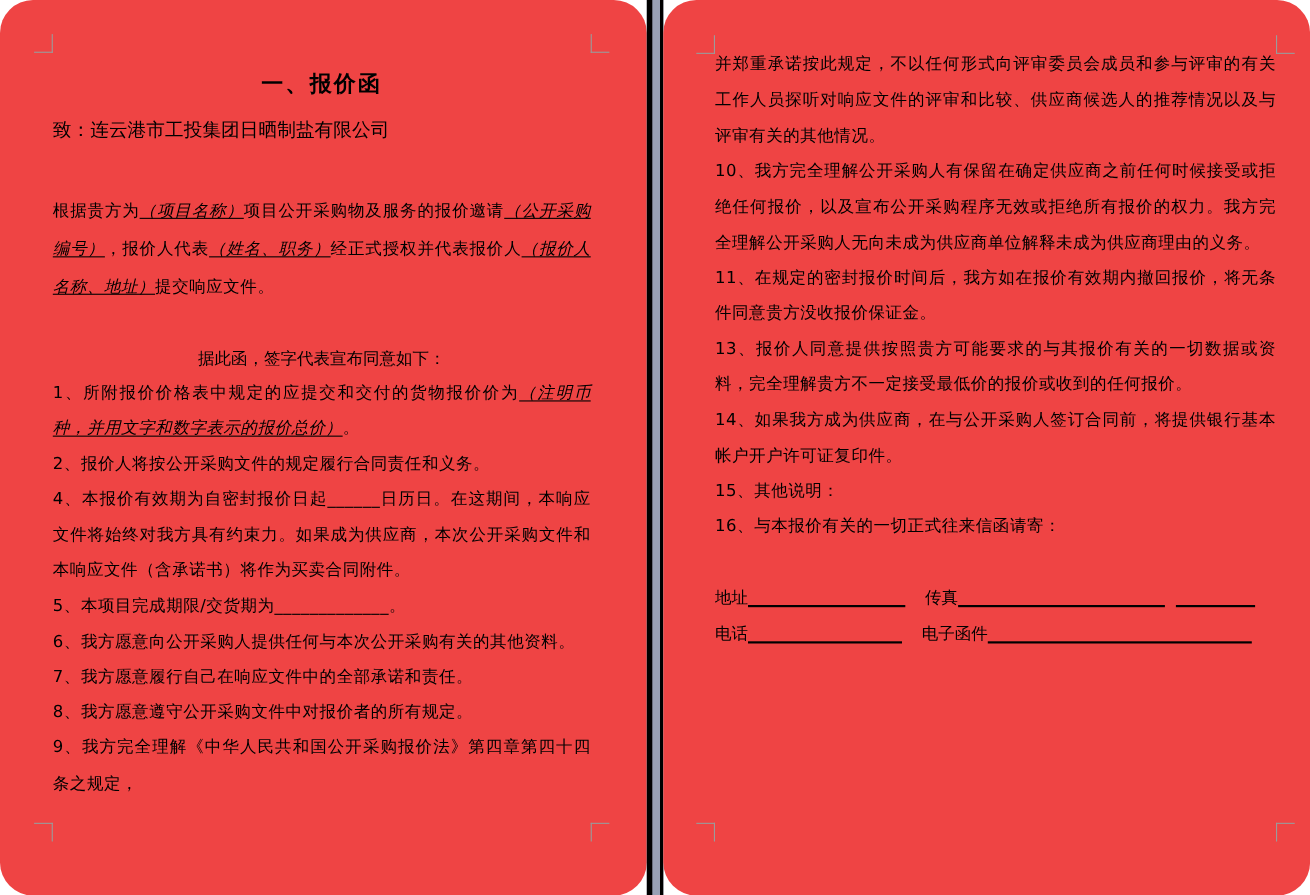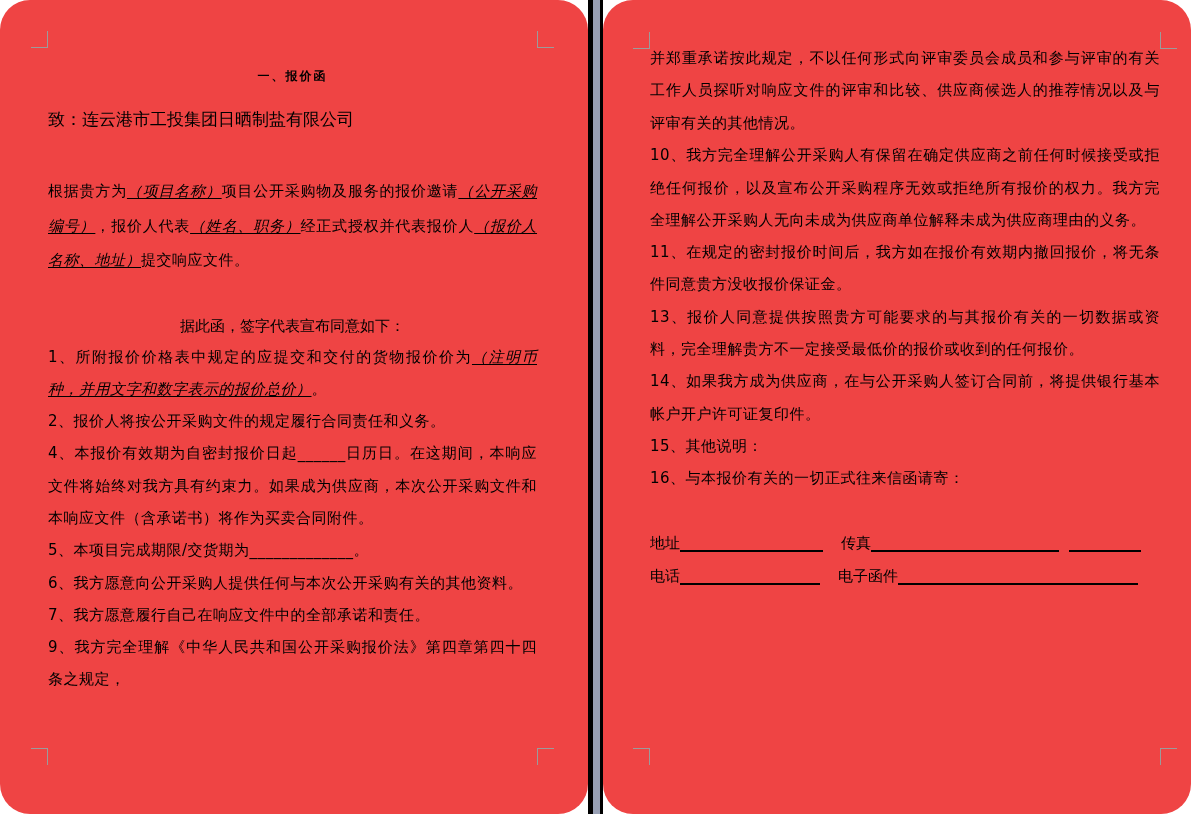--- a/index.html
+++ b/index.html
@@ -28,21 +28,21 @@
   .page-left  .crop.br { left:537px; top:748px; }
   .page-right .crop.tl { left:30px;  top:32px; }
   .page-right .crop.tr { left:557px; top:32px; }
   .page-right .crop.bl { left:30px;  top:748px; }
   .page-right .crop.br { left:557px; top:748px; }
 
   .text-area { position:absolute; top:0; }
   .page-left  .text-area { left:48px; width:489px; }
   .page-right .text-area { left:47px; width:510px; }
 
-  .doc-title { margin-top:64px; font-size:12px; font-weight:bold; text-align:center; line-height:24px; letter-spacing:2px; }
+  .doc-title { margin-top:64px; font-size:20px; font-weight:bold; text-align:center; line-height:24px; letter-spacing:2px; }
   .salutation { margin-top:16px; font-size:17px; line-height:30px; }
   .para { font-size:15px; text-align:justify; letter-spacing:0.5px; }
   .intro { margin-top:40px; line-height:34.5px; }
   .lead  { margin-top:33px; font-size:15px; line-height:30px;text-align:center; }
   .items p, .items-r p { line-height:32.3px; }
   .cont { margin-top:42px; line-height:32.4px; }
   .seg-em { font-style:italic; text-decoration:underline; text-underline-offset:2px; }
 
   .contact { margin-top:26px; }
   .contact-row { display:flex; align-items:flex-end; height:33px; font-size:15px; }
@@ -64,20 +64,21 @@
     <p class="salutation">致：连云港市工投集团日晒制盐有限公司</p>
     <p class="para intro"><span>根据贵方为</span><span class="seg-em">（项目名称）</span><span>项目公开采购物及服务的报价邀请</span><span class="seg-em">（公开采购编号）</span><span>，报价人代表</span><span class="seg-em">（姓名、职务）</span><span>经正式授权并代表报价人</span><span class="seg-em">（报价人名称、地址）</span><span>提交响应文件。</span></p>
     <p class="lead">据此函，签字代表宣布同意如下：</p>
     <div class="items">
       <p class="para"><span>1、所附报价价格表中规定的应提交和交付的货物报价价为</span><span class="seg-em">（注明币种，并用文字和数字表示的报价总价）</span><span>。</span></p>
       <p class="para">2、报价人将按公开采购文件的规定履行合同责任和义务。</p>
       <p class="para">4、本报价有效期为自密封报价日起______日历日。在这期间，本响应文件将始终对我方具有约束力。如果成为供应商，本次公开采购文件和本响应文件（含承诺书）将作为买卖合同附件。</p>
       <p class="para">5、本项目完成期限/交货期为_____________。</p>
       <p class="para">6、我方愿意向公开采购人提供任何与本次公开采购有关的其他资料。</p>
       <p class="para">7、我方愿意履行自己在响应文件中的全部承诺和责任。</p>
+      <p class="para">8、我方愿意遵守公开采购文件中对报价者的所有规定。</p>
       <p class="para">9、我方完全理解《中华人民共和国公开采购报价法》第四章第四十四条之规定，</p>
     </div>
   </div>
 </div>
 
 <div class="page-divider"></div>
 
 <div class="page page-right">
   <div class="crop tl"></div>
   <div class="crop tr"></div>

